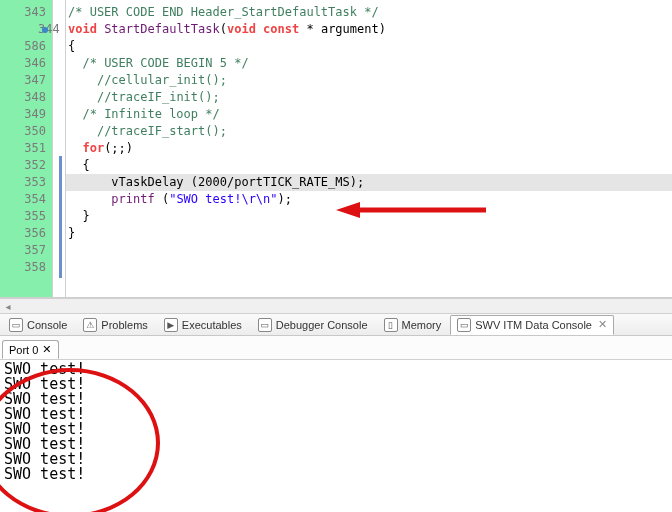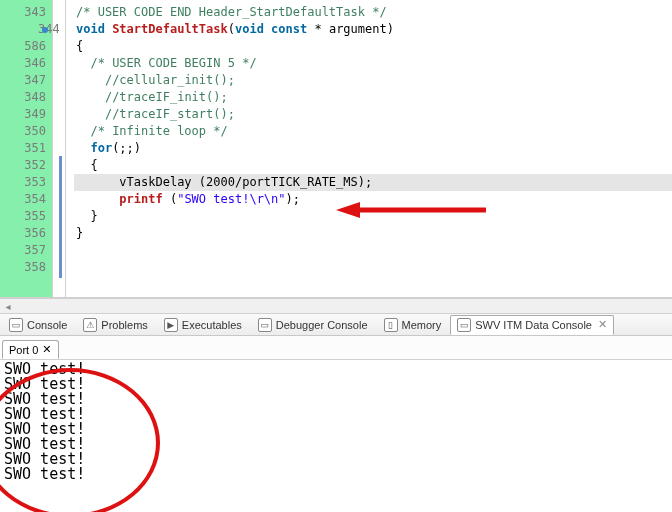--- a/index.html
+++ b/index.html
@@ -49,26 +49,25 @@
     width: 3px; height: 122px;
     background: #6a8fcf;
   }
   .code {
     flex: 1;
     font-family: Consolas, monospace;
     font-size: 12px;
     padding-top: 4px;
     position: relative;
     color: #000;
-    margin-left: 8px;
   }
   .code .line { height: 17px; line-height: 17px; white-space: pre; padding-left: 2px; }
   .code .hl { background: #e5e5e5; }
-  .kw { color: #0369a1; font-weight: bold; }
-  .fn { color: #b91c1c; font-weight: bold; }
+  .kw { color: #ef4444; font-weight: bold; }
+  .fn { color: #701a75; font-weight: normal; }
   .cm { color: #3f7f5f; }
   .str { color: #2a00ff; }
   .hscroll {
     height: 16px;
     background: #f0f0f0;
     border-top: 1px solid #d0d0d0;
     border-bottom: 1px solid #d0d0d0;
     display: flex;
     align-items: center;
   }
@@ -165,22 +164,22 @@
   <div class="ruler">
       <div class="vbar"></div>
     </div>
   <div class="code" id="code">
       <div class="line"><span class="cm">/* USER CODE END Header_StartDefaultTask */</span></div>
       <div class="line"><span class="kw">void</span> <span class="fn">StartDefaultTask</span>(<span class="kw">void</span> <span class="kw">const</span> * argument)</div>
       <div class="line">{</div>
       <div class="line">  <span class="cm">/* USER CODE BEGIN 5 */</span></div>
       <div class="line">    <span class="cm">//cellular_init();</span></div>
       <div class="line">    <span class="cm">//traceIF_init();</span></div>
+      <div class="line">  <span class="cm">/* Infinite loop */</span></div>
       <div class="line">    <span class="cm">//traceIF_start();</span></div>
-      <div class="line">  <span class="cm">/* Infinite loop */</span></div>
       <div class="line">  <span class="kw">for</span>(;;)</div>
       <div class="line">  {</div>
       <div class="line hl">      vTaskDelay (2000/portTICK_RATE_MS);</div>
       <div class="line">      <span class="fn">printf</span> (<span class="str">"SWO test!\r\n"</span>);</div>
       <div class="line">  }</div>
       <div class="line">}</div>
     </div>
 </div>
 
 <div class="hscroll">

